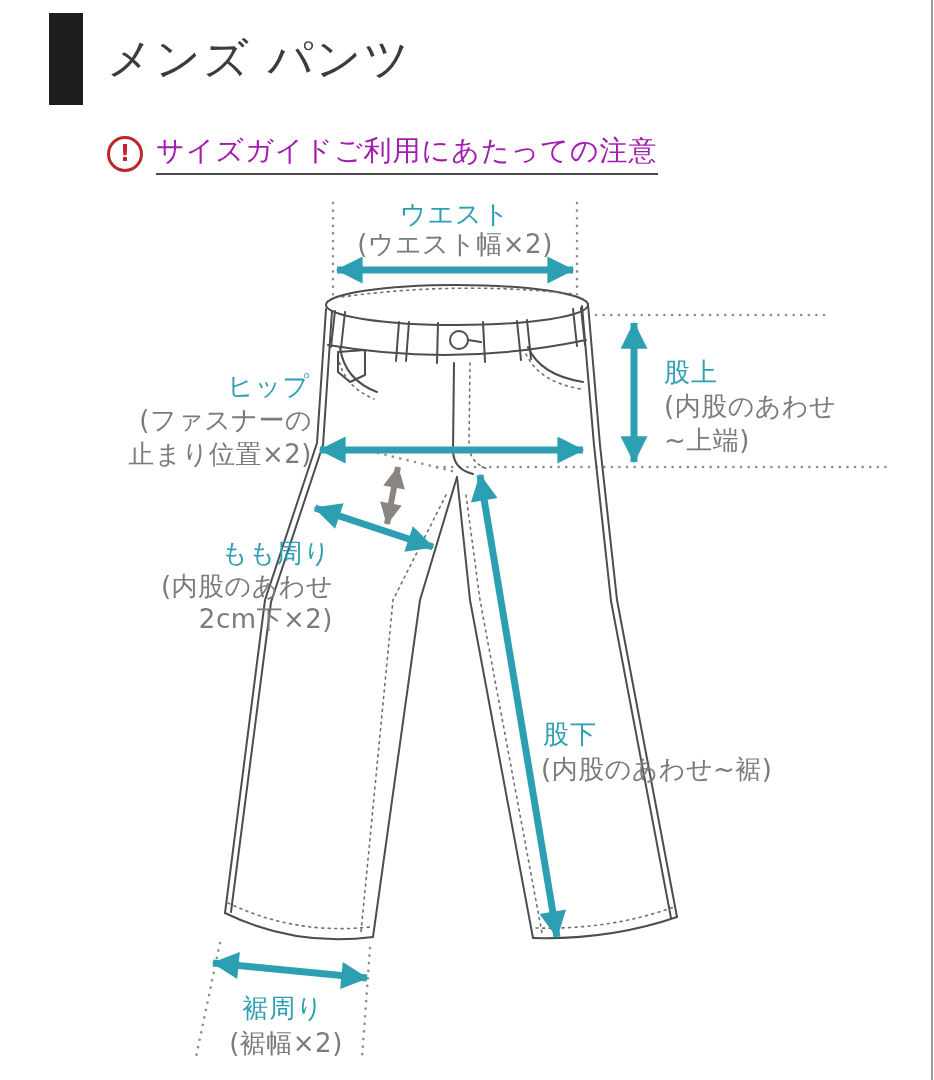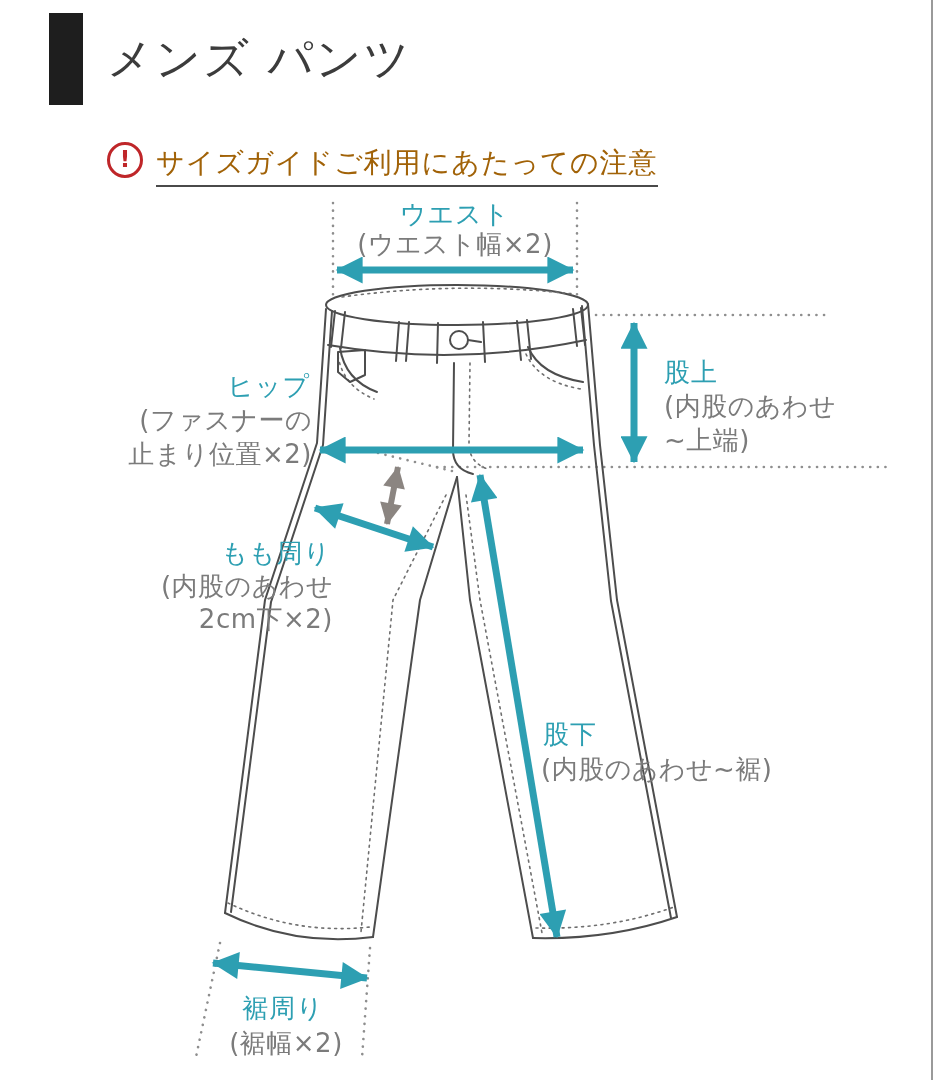--- a/index.html
+++ b/index.html
@@ -6,21 +6,21 @@
   body{width:934px;height:1080px;font-family:"DejaVu Sans",sans-serif;}
   .page{position:relative;width:934px;height:1080px;overflow:hidden;background:#fff;}
   .right-rule{position:absolute;top:0;right:1px;width:2px;height:1080px;background:#9a9a9a;}
   .header{display:flex;align-items:center;padding:13px 0 0 49px;}
   .accent{width:34px;height:92px;background:#1e1e1e;flex:0 0 auto;}
   .title{margin:0 0 0 24px;font-size:45px;font-weight:400;color:#3c3c3c;letter-spacing:2px;line-height:1.2;}
   .notice{display:flex;align-items:center;gap:13px;margin:27px 0 0 107px;cursor:pointer;}
   .warn{width:30px;height:30px;border:3px solid #bf2629;border-radius:50%;color:#bf2629;
         font-weight:bold;font-size:23px;display:flex;align-items:center;justify-content:center;
         line-height:1;flex:0 0 auto;}
-  .notice-text{font-size:28px;color:#a16207;border-bottom:2px solid #4a4a4a;padding-bottom:3px;letter-spacing:1px;margin-top:12px;}
+  .notice-text{font-size:28px;color:#a21caf;border-bottom:2px solid #4a4a4a;padding-bottom:3px;letter-spacing:1px;}
   .diagram{position:absolute;left:0;top:195px;width:816px;height:885px;}
   svg text{font-family:"DejaVu Sans",sans-serif;}
   .lbl{fill:#2d9fb2;font-size:26px;letter-spacing:1px;}
   .sub{fill:#7b7b7b;font-size:26px;letter-spacing:0.5px;}
   .outline{fill:none;stroke:#4d4d4d;stroke-width:2;stroke-linejoin:round;stroke-linecap:round;}
   .stitch{fill:none;stroke:#6f6f6f;stroke-width:1.6;stroke-dasharray:2 4.5;stroke-linecap:round;}
   .guide{fill:none;stroke:#8e8e8e;stroke-width:2.6;stroke-dasharray:0.1 7.5;stroke-linecap:round;}
   .tarrow{stroke:#2d9fb2;stroke-width:7;}
   .garrow{stroke:#8b8581;stroke-width:6;}
 </style>

